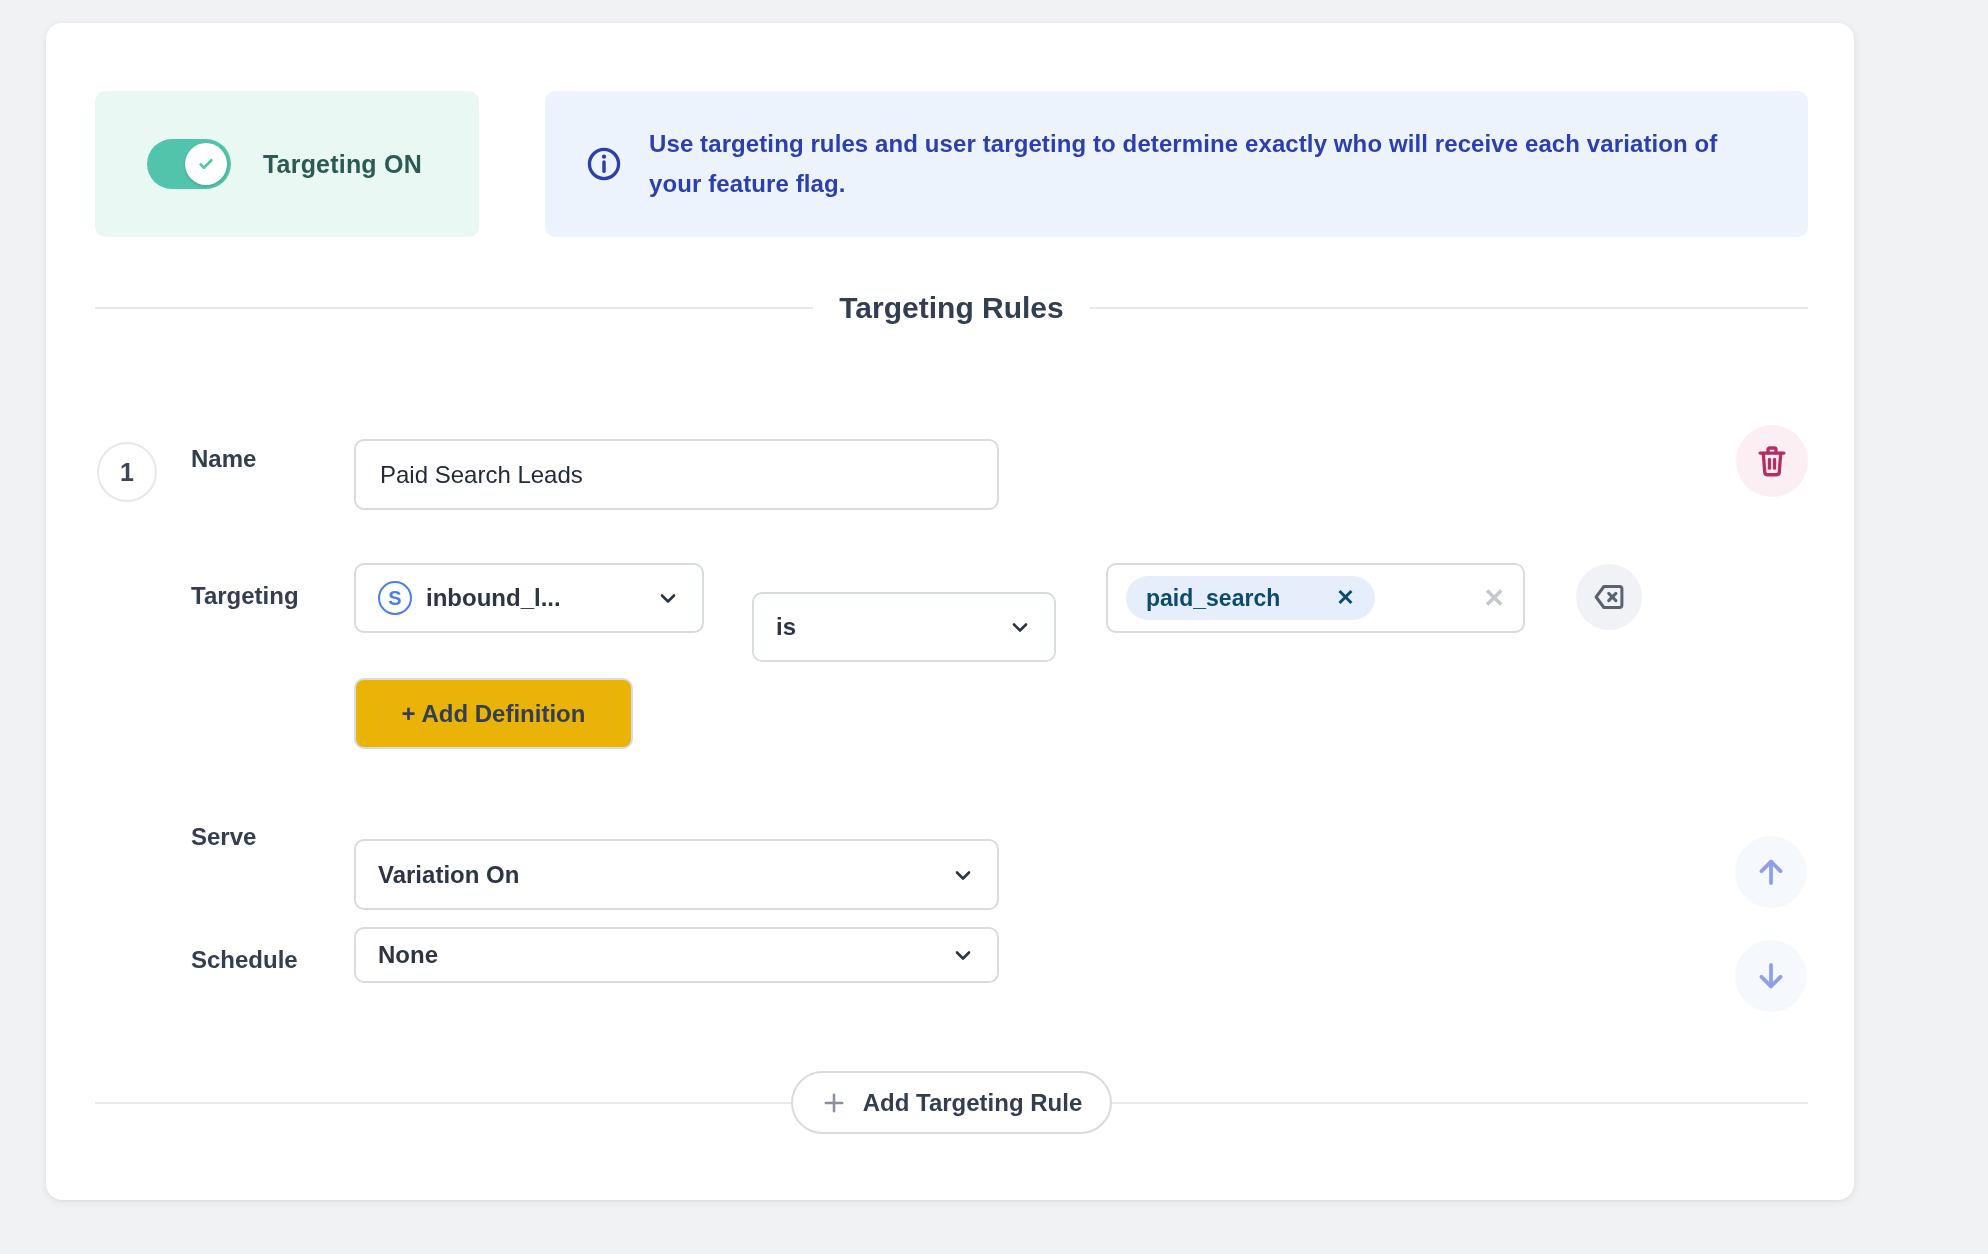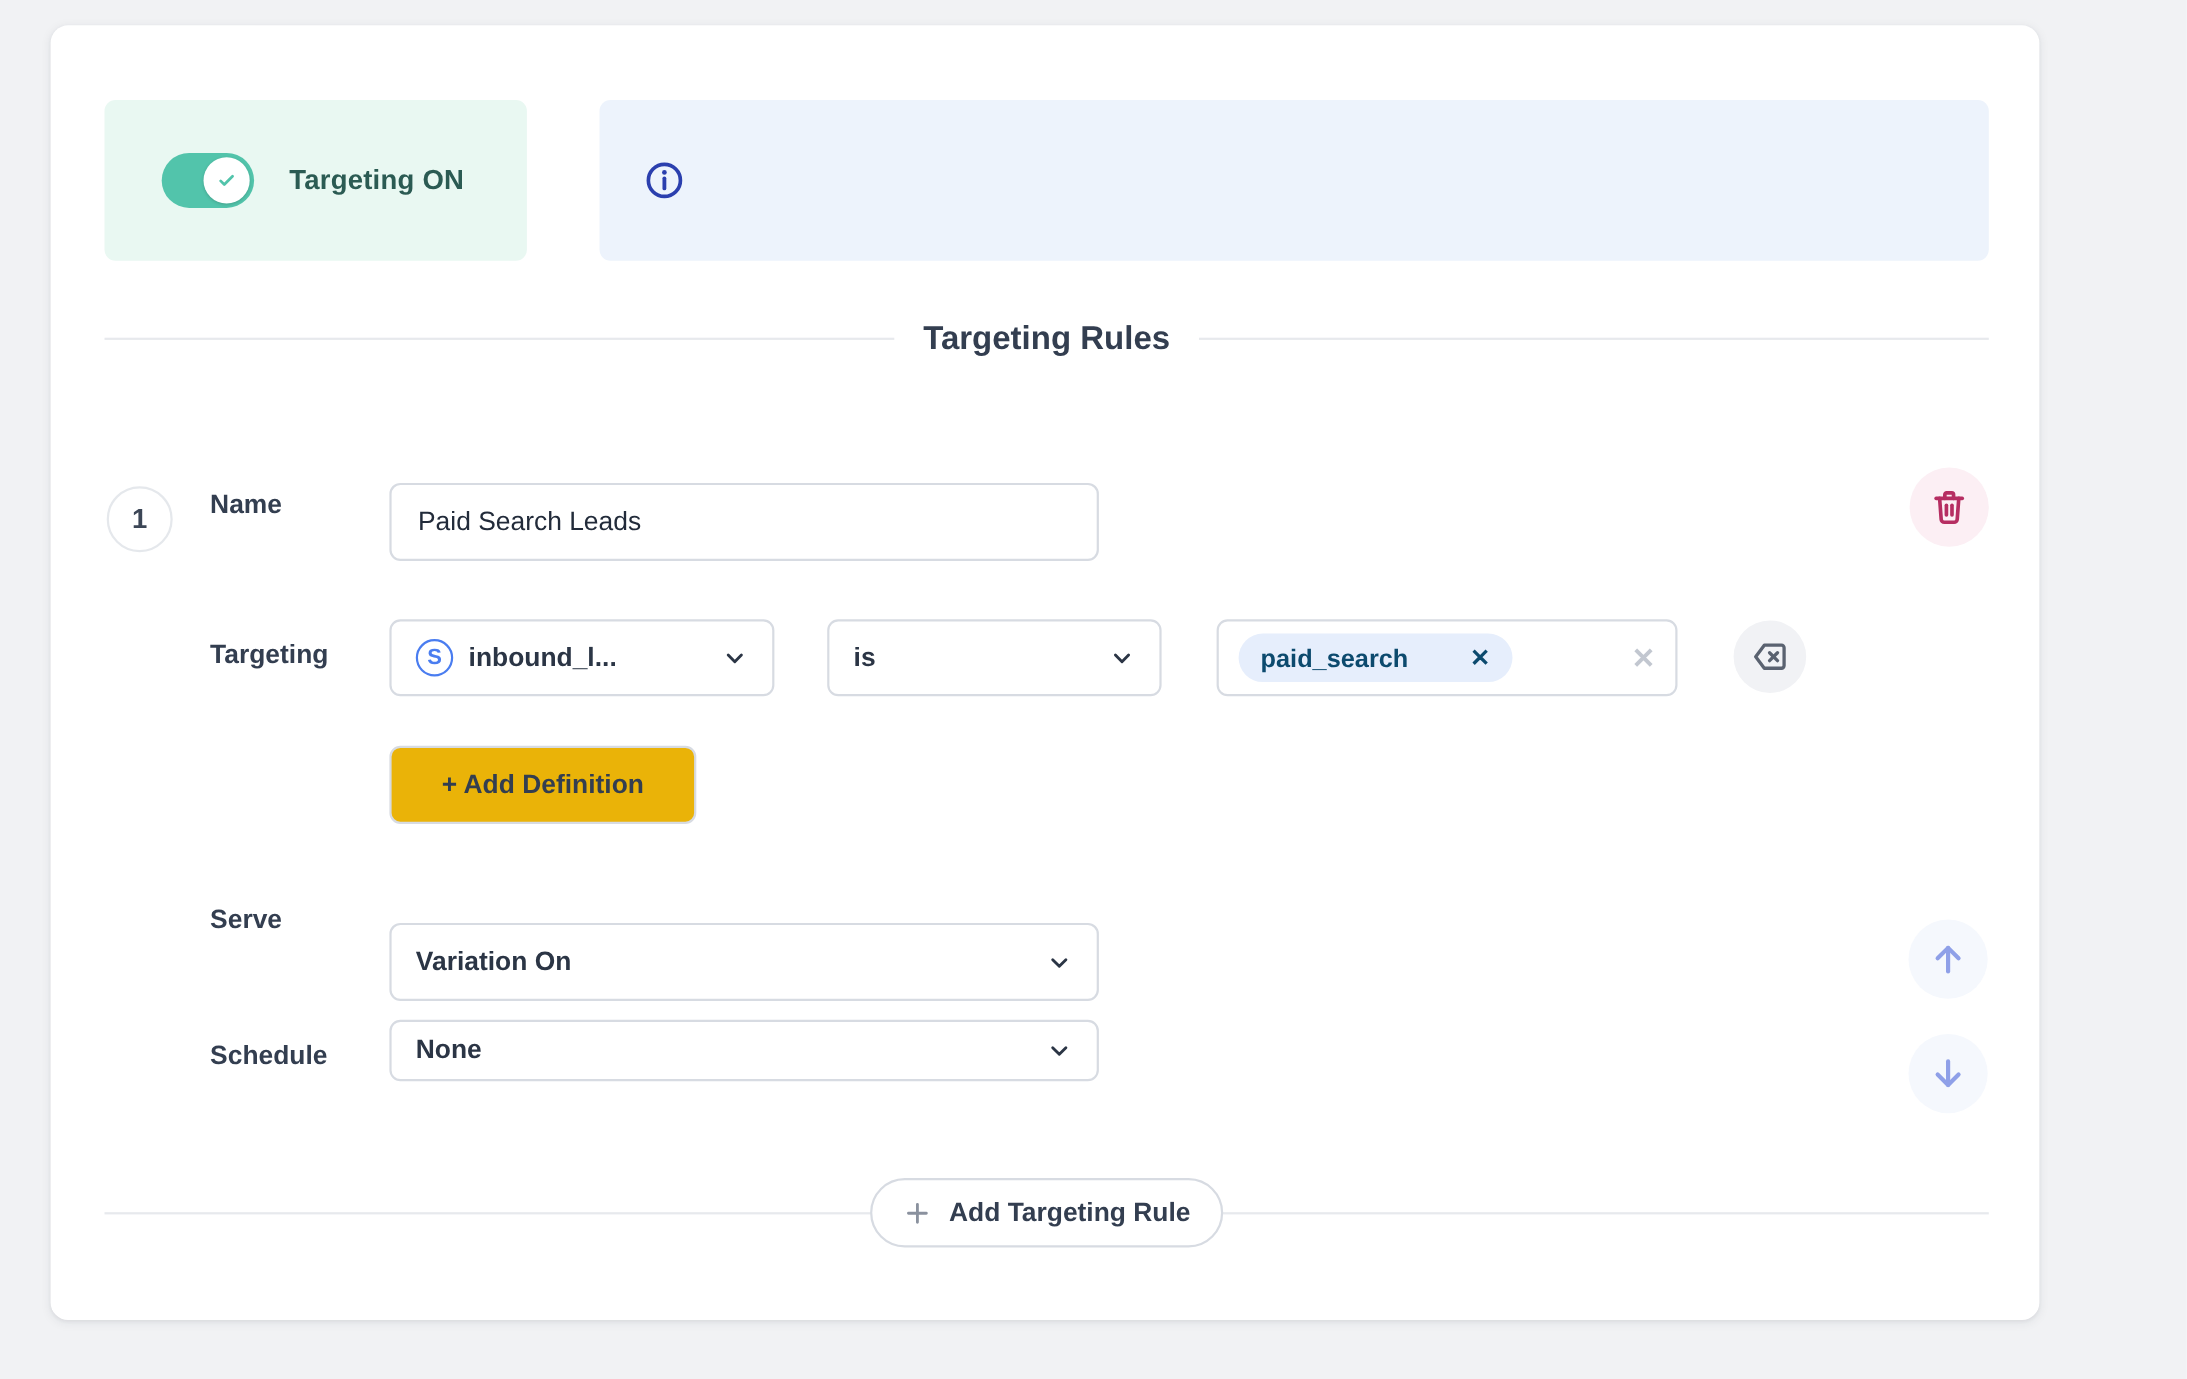--- a/index.html
+++ b/index.html
@@ -166,20 +166,21 @@
   </div>
 
   <div class="info-panel">
     <span class="info-icon">
       <svg width="38" height="38" viewBox="0 0 24 24">
         <circle cx="12" cy="12" r="9.2" fill="none" stroke="#2b3fae" stroke-width="2.1"></circle>
         <line x1="12" y1="10.8" x2="12" y2="16.6" stroke="#2b3fae" stroke-width="2.2" stroke-linecap="round"></line>
         <circle cx="12" cy="7.4" r="1.35" fill="#2b3fae"></circle>
       </svg>
     </span>
+    <div class="info-text">Use targeting rules and user targeting to determine exactly who will receive each variation of your feature flag.</div>
   </div>
 
   <div class="section-title-row">
     <div class="rule-line"></div>
     <div class="section-title">Targeting Rules</div>
     <div class="rule-line"></div>
   </div>
 
   <div class="rule-index">1</div>
 
@@ -202,21 +203,21 @@
   <div class="dropdown" style="left:308px; top:540px; width:350px; height:70px;">
     <span class="type-badge">S</span>
     <span class="dd-value">inbound_l...</span>
     <span class="chev">
       <svg width="24" height="24" viewBox="0 0 24 24">
           <path d="M6 9.5l6 6 6-6" fill="none" stroke="#2b3545" stroke-width="2.6" stroke-linecap="round" stroke-linejoin="round"></path>
         </svg>
     </span>
   </div>
 
-  <div class="dropdown" style="left:706px; top:540px; width:304px; height:70px;">
+  <div class="dropdown" style="left:706px; top:569px; width:304px; height:70px;">
     <span class="dd-value">is</span>
     <span class="chev">
       <svg width="24" height="24" viewBox="0 0 24 24">
           <path d="M6 9.5l6 6 6-6" fill="none" stroke="#2b3545" stroke-width="2.6" stroke-linecap="round" stroke-linejoin="round"></path>
         </svg>
     </span>
   </div>
 
   <div class="textbox chip-box">
     <span class="chip">

